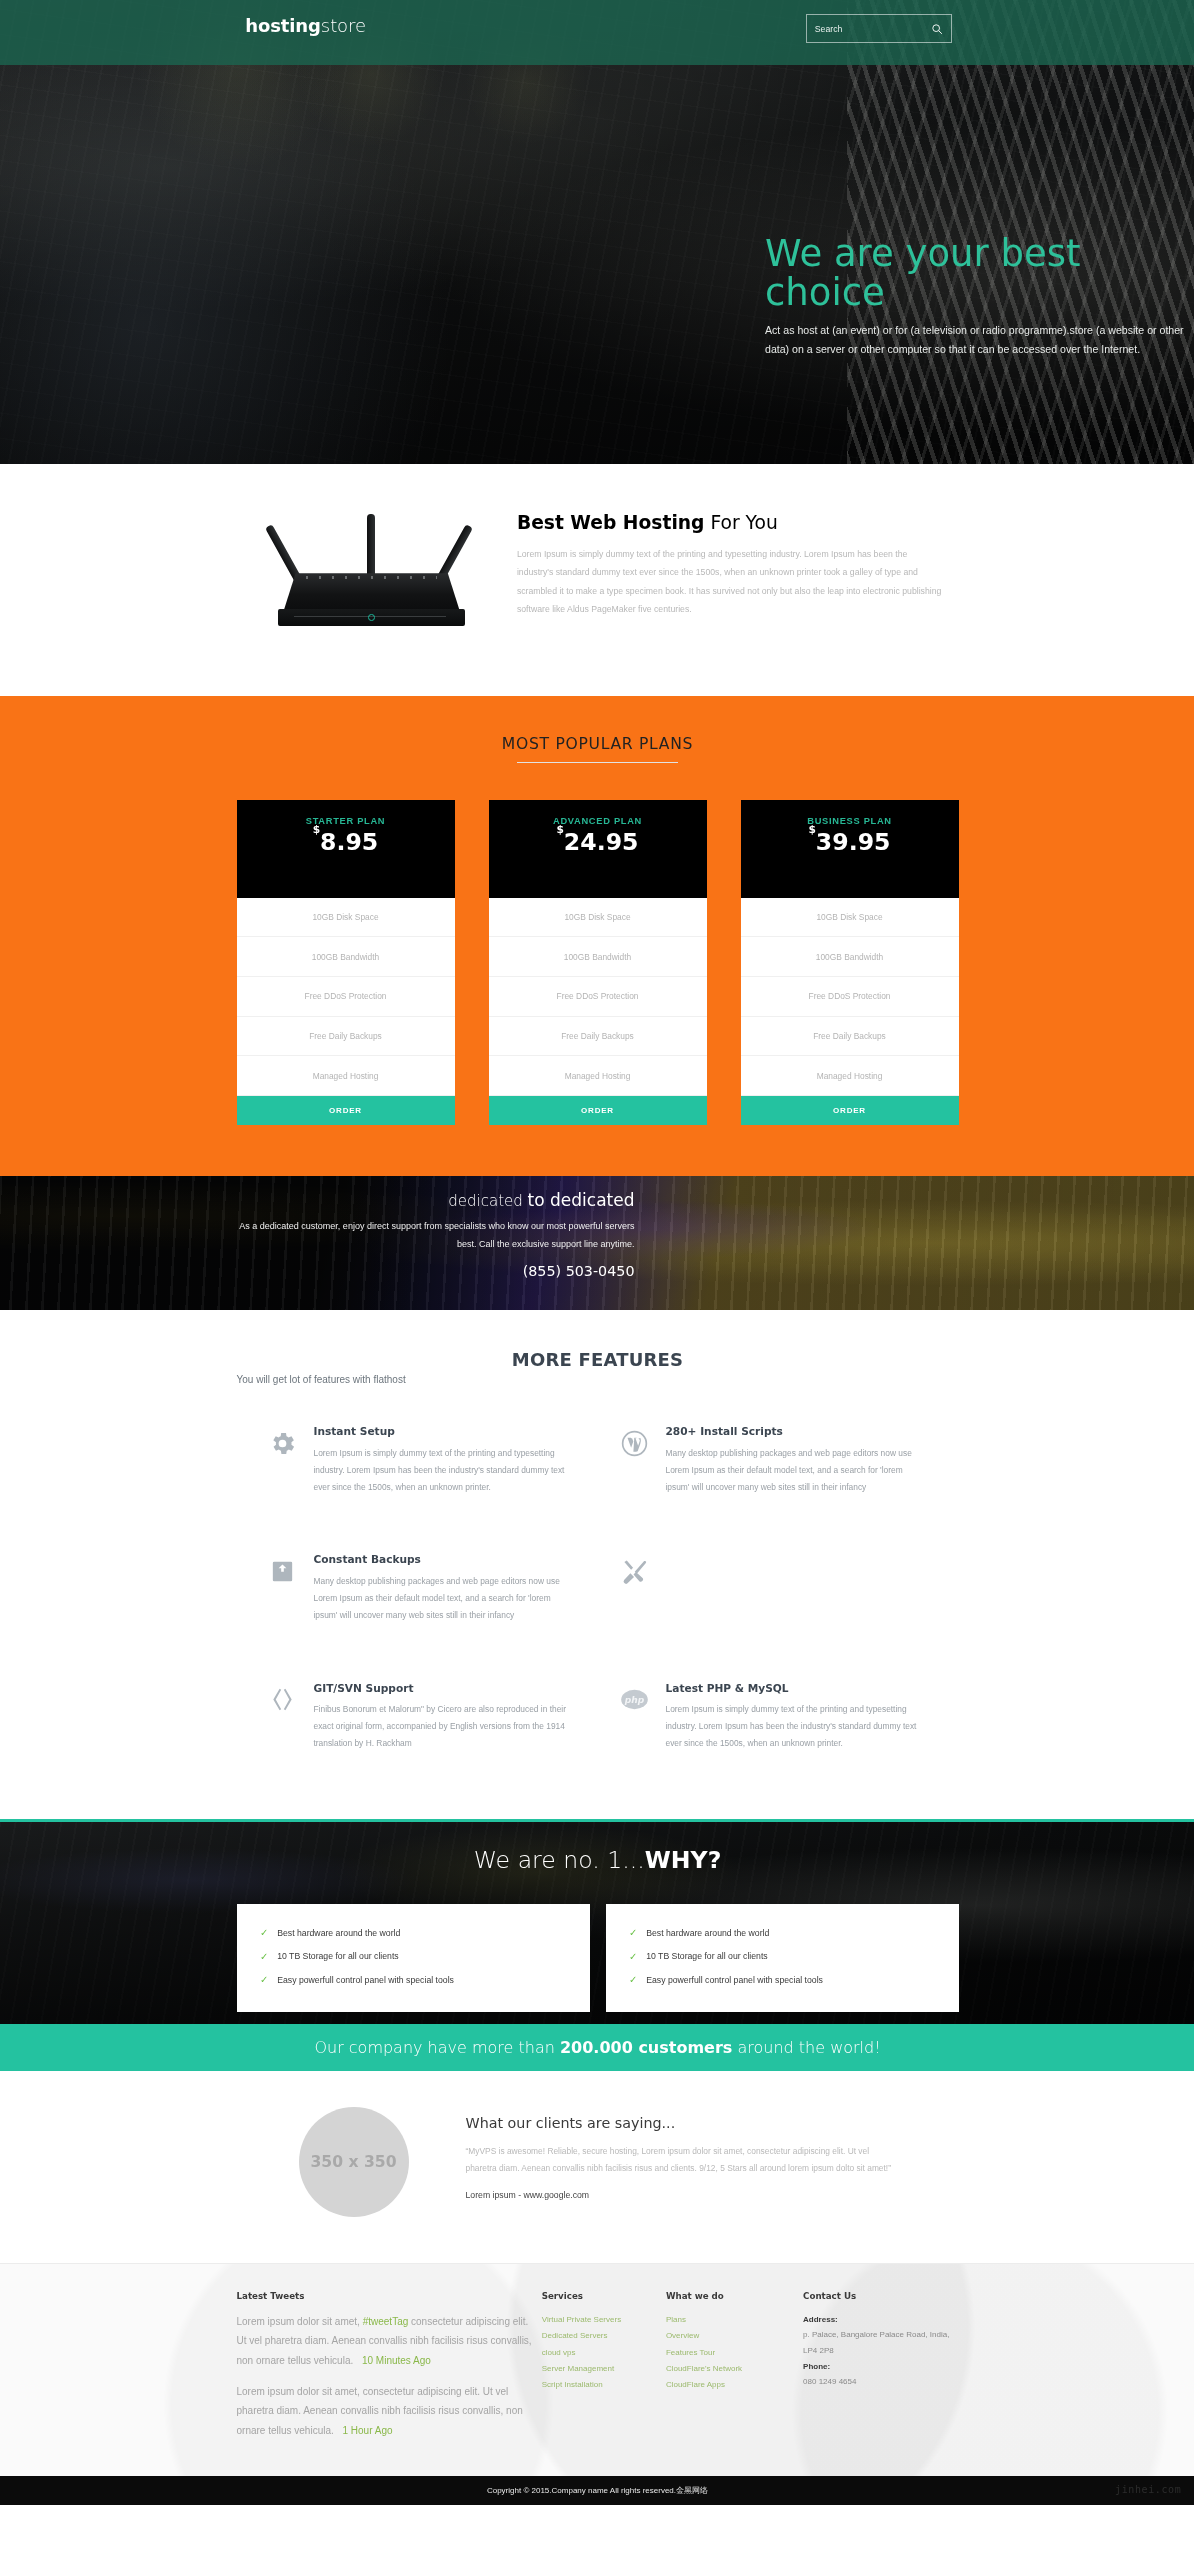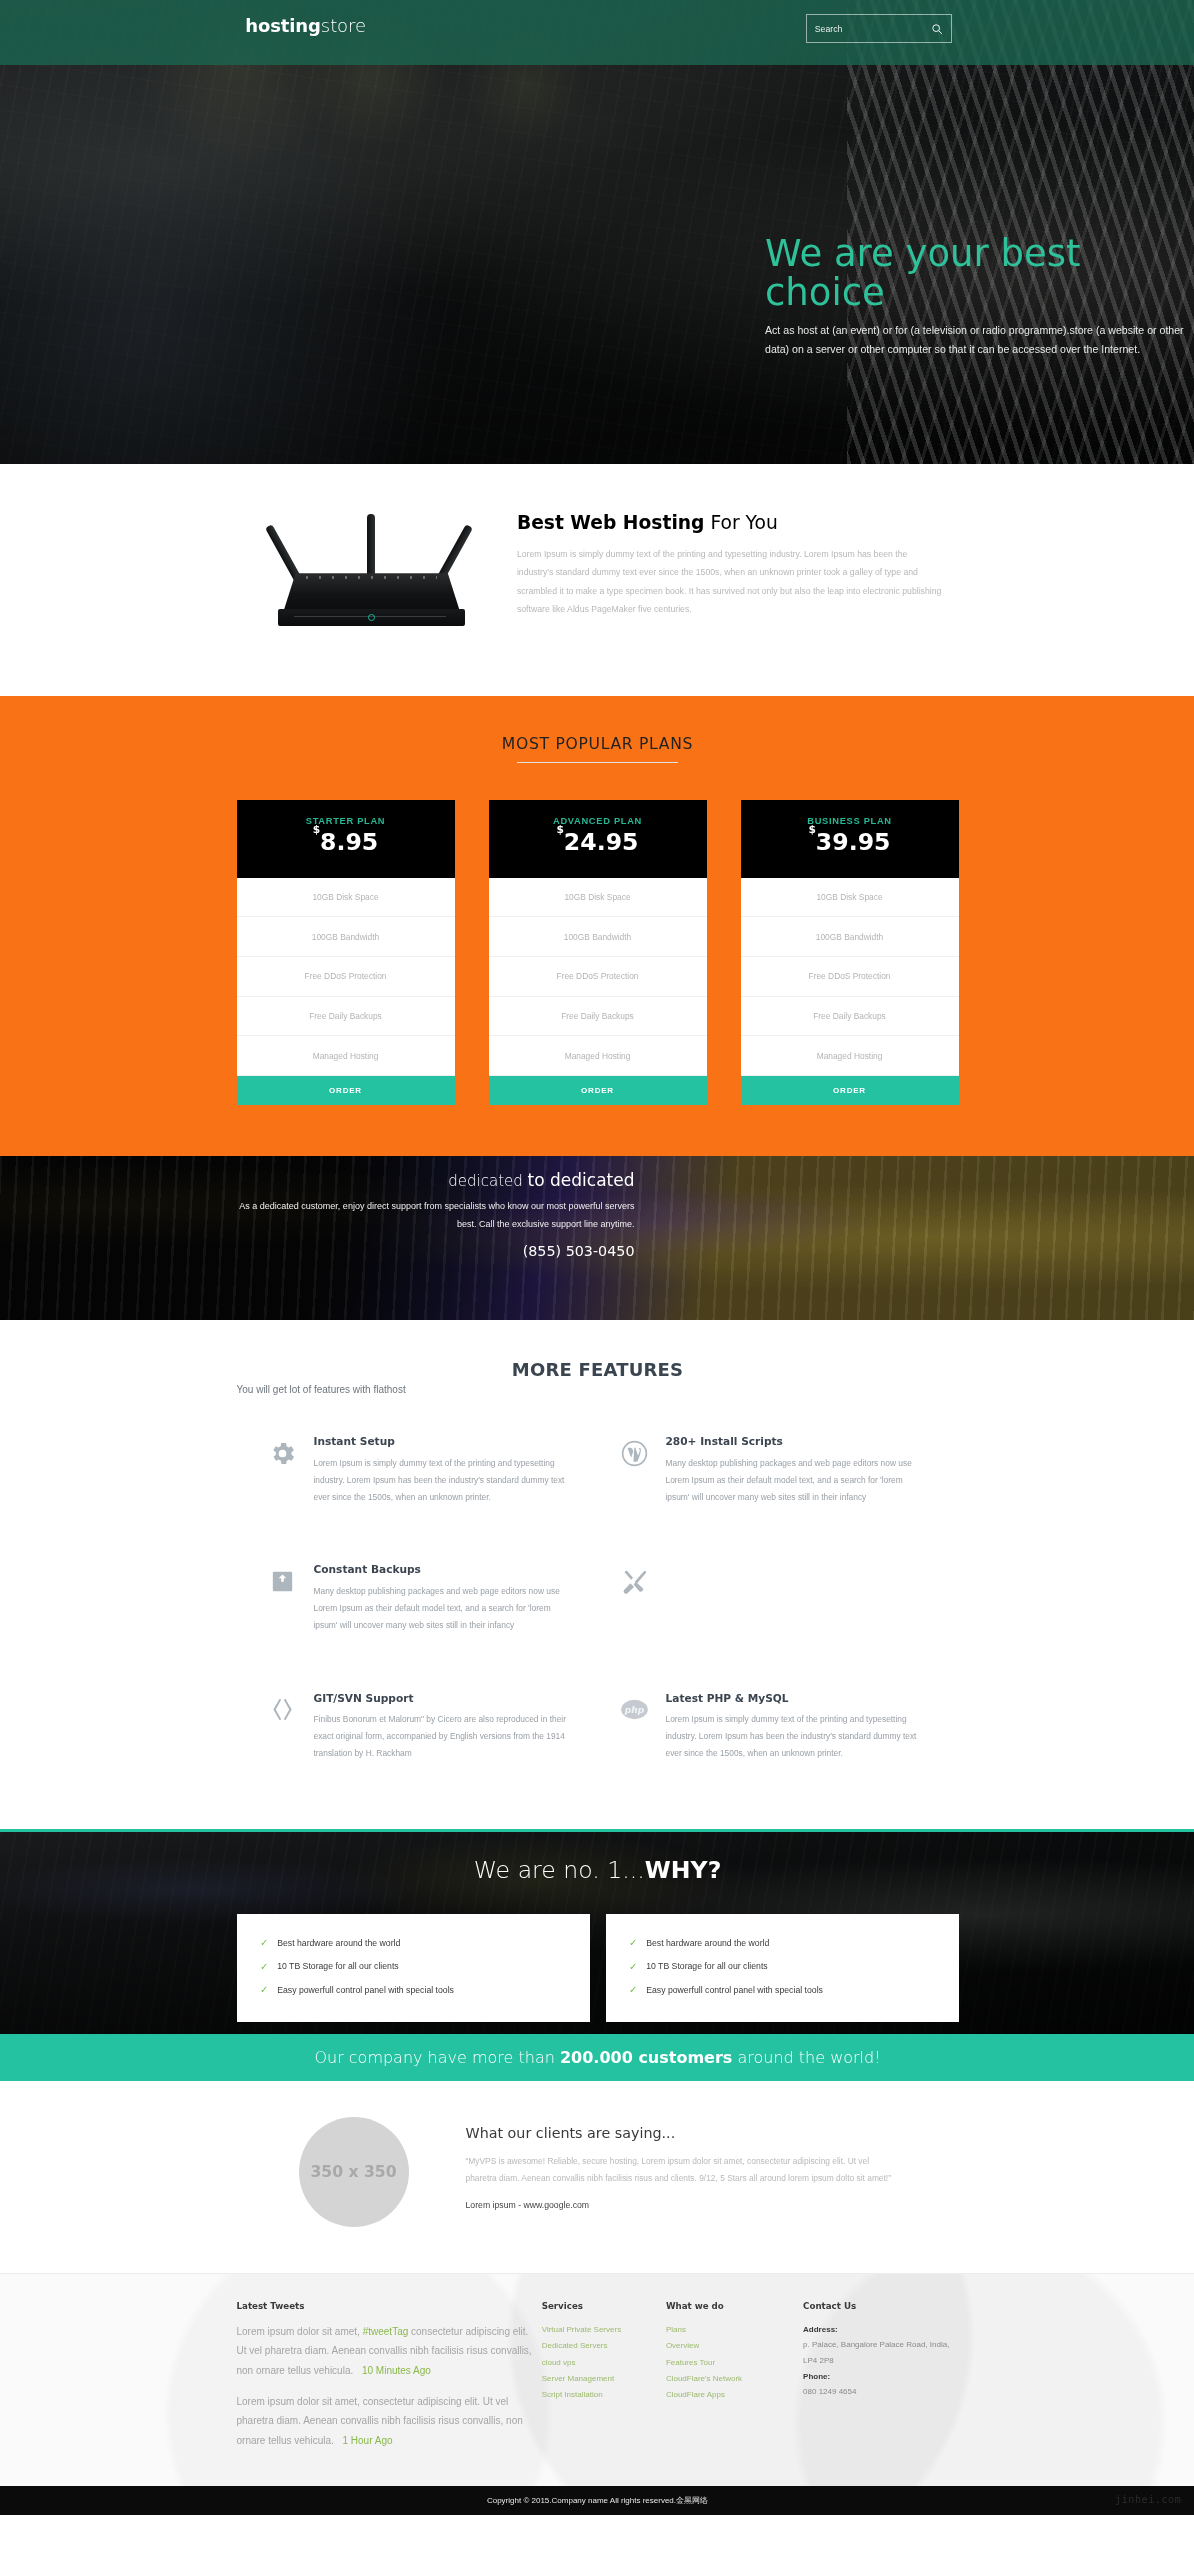--- a/index.html
+++ b/index.html
@@ -138,21 +138,21 @@
   
   .sec-plans{ background:#f97316; padding:39px 0 51px; }
   .plans-title{
     text-align:center; font-size:15.6px; color:#222; letter-spacing:0.7px;
     font-weight:400; font-family:"DejaVu Sans", sans-serif;
   }
   .plans-rule{ width:161px; height:1.2px; background:#e2e3e3; margin:8.7px auto 0; }
   .plans-grid{ display:flex; justify-content:space-between; margin-top:37px; }
   .plan{ width:218px; background:#fff; }
   .plan-head{
-    background:#000; height:78px; text-align:center; padding-top:16px;
+    background:#000; height:98px; text-align:center; padding-top:16px;
   }
   .plan-name{
     color:#27b795; font-size:9.3px; font-weight:bold; letter-spacing:0.7px;
   }
   .plan-price{
     color:#fff; font-size:23.6px; font-weight:bold; margin-top:2.5px;
     font-family:"DejaVu Sans", sans-serif;
   }
   .plan-price sup{ font-size:10.6px; top:-8.7px; position:relative; font-weight:bold;}
   .plan-feat{
@@ -160,21 +160,21 @@
     padding:14.3px 0; border-bottom:0.6px solid #f0f0f0;
   }
   .plan-feat:first-child{ border-top:0; }
   .plan-order{
     display:block; background:#24c2a0; color:#fff; text-align:center;
     font-size:8px; font-weight:bold; letter-spacing:0.8px;
     padding:10px 0; text-decoration:none;
   }
 
   
-  .sec-ded{ position:relative; height:164px; overflow:hidden; background:#0c0d0e; }
+  .sec-ded{ position:relative; height:134px; overflow:hidden; background:#0c0d0e; }
   .ded-bg{
     position:absolute; inset:0;
     background:
       radial-gradient(ellipse at 10% 30%, rgba(120,105,40,.45), transparent 26%),
       radial-gradient(ellipse at 78% 50%, rgba(180,160,60,.55), transparent 45%),
       radial-gradient(ellipse at 54% 40%, rgba(72,40,150,.60), transparent 26%),
       linear-gradient(105deg,#101112 0 28%, #20214a 36%, #3a2a78 46%, #6a5a26 60%, #5c5020 100%);
   }
   .ded-bg:after{
     content:""; position:absolute; inset:0;

